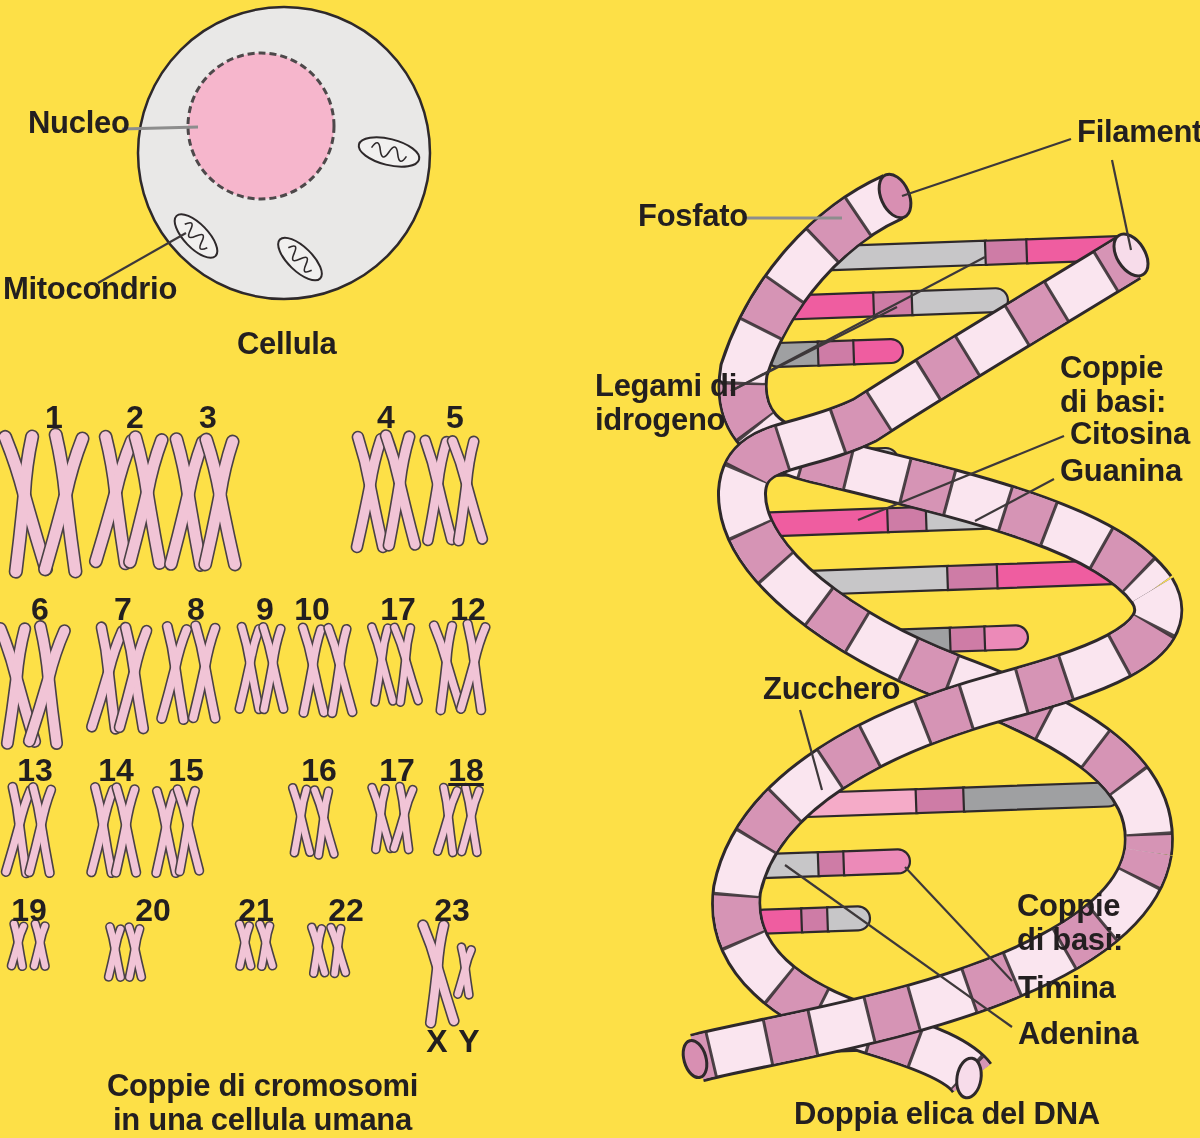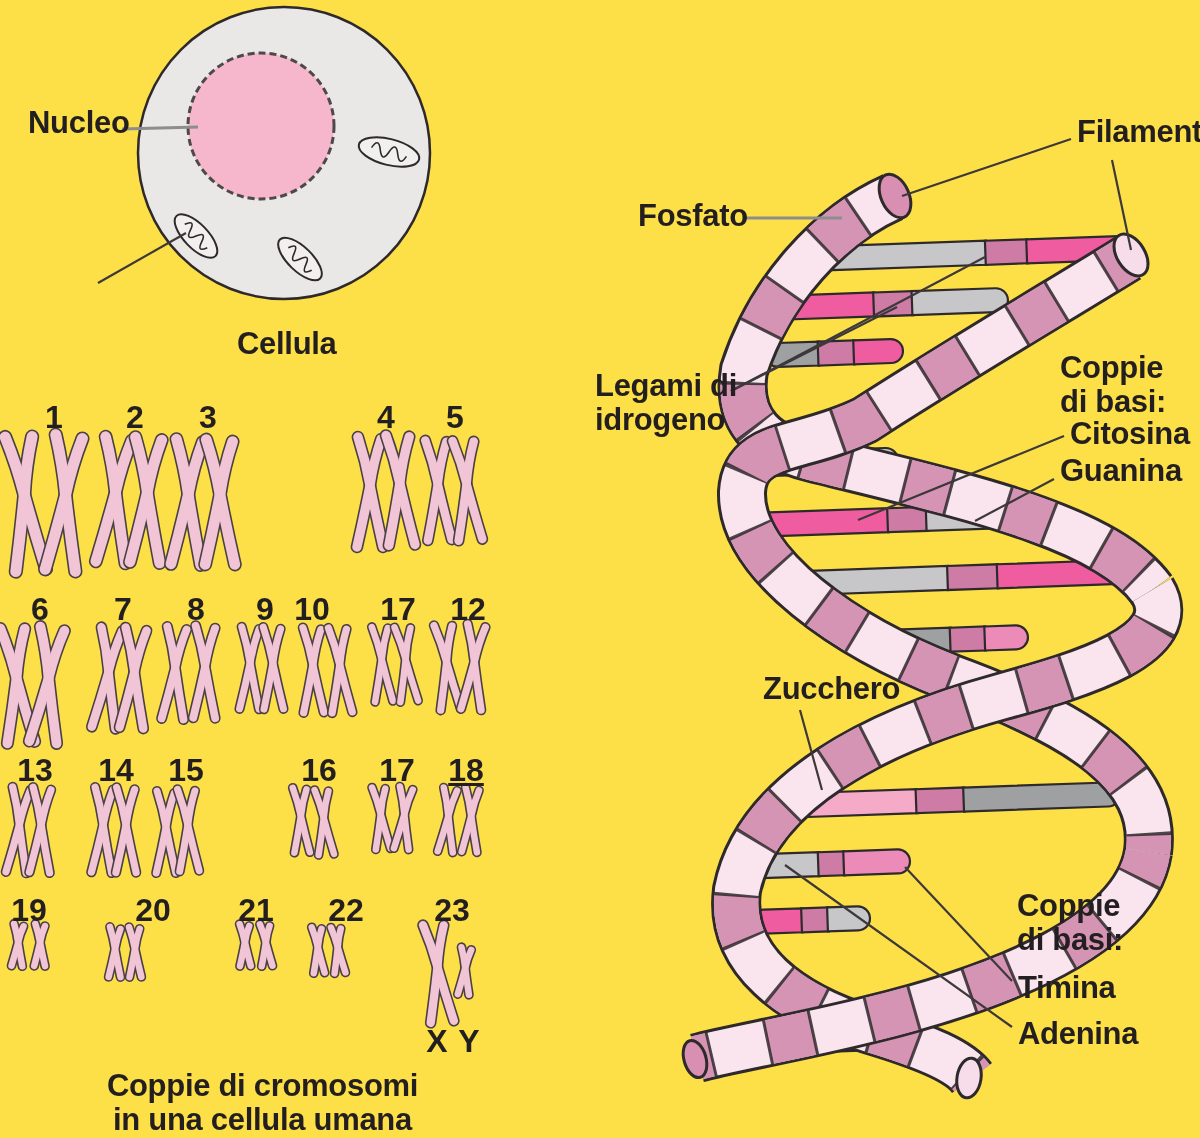--- a/index.html
+++ b/index.html
@@ -467,20 +467,21 @@
       <line class="pl" x1="731" y1="391" x2="897" y2="307"></line>
       <line class="pl" x1="1064" y1="436" x2="858" y2="520"></line>
       <line class="pl" x1="1054" y1="479" x2="975" y2="521"></line>
       <line class="pl" x1="800" y1="710" x2="822" y2="790"></line>
       <line class="pl" x1="1012" y1="981" x2="905" y2="867"></line>
       <line class="pl" x1="1012" y1="1027" x2="785" y2="865"></line>
     </g>
   </svg>
 
   <div class="lbl" style="left:28px;top:106px">Nucleo</div>
+  <div class="lbl" style="left:3px;top:272px">Mitocondrio</div>
   <div class="lbl" style="left:237px;top:327px">Cellula</div>
 
   <div class="lbl center" style="left:85px;top:1069px;width:355px">Coppie di cromosomi
 in una cellula umana</div>
   <div class="num" style="left:412px;top:1023px">X</div>
   <div class="num" style="left:444px;top:1023px">Y</div>
   <div id="numbers">
       <div class="num" style="left: 29px; top: 399px;">1</div>
       <div class="num" style="left: 110px; top: 399px;">2</div>
       <div class="num" style="left: 183px; top: 399px;">3</div>
@@ -512,13 +513,14 @@
 idrogeno</div>
   <div class="lbl" style="left:1060px;top:351px">Coppie
 di basi:</div>
   <div class="lbl" style="left:1070px;top:417px">Citosina</div>
   <div class="lbl" style="left:1060px;top:454px">Guanina</div>
   <div class="lbl" style="left:763px;top:672px">Zucchero</div>
   <div class="lbl" style="left:1017px;top:889px">Coppie
 di basi:</div>
   <div class="lbl" style="left:1018px;top:971px">Timina</div>
   <div class="lbl" style="left:1018px;top:1017px">Adenina</div>
+  <div class="lbl center" style="left:777px;top:1097px;width:340px">Doppia elica del DNA</div>
 </div>
 
 </body></html>

